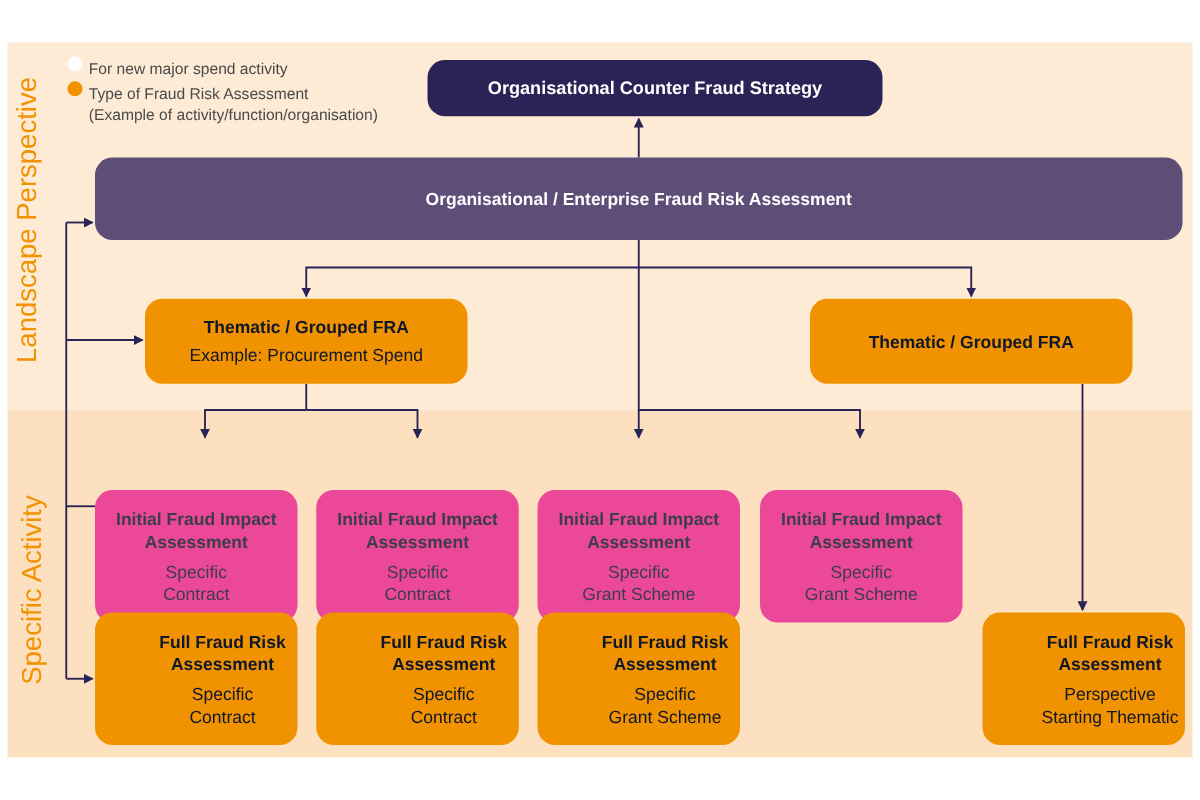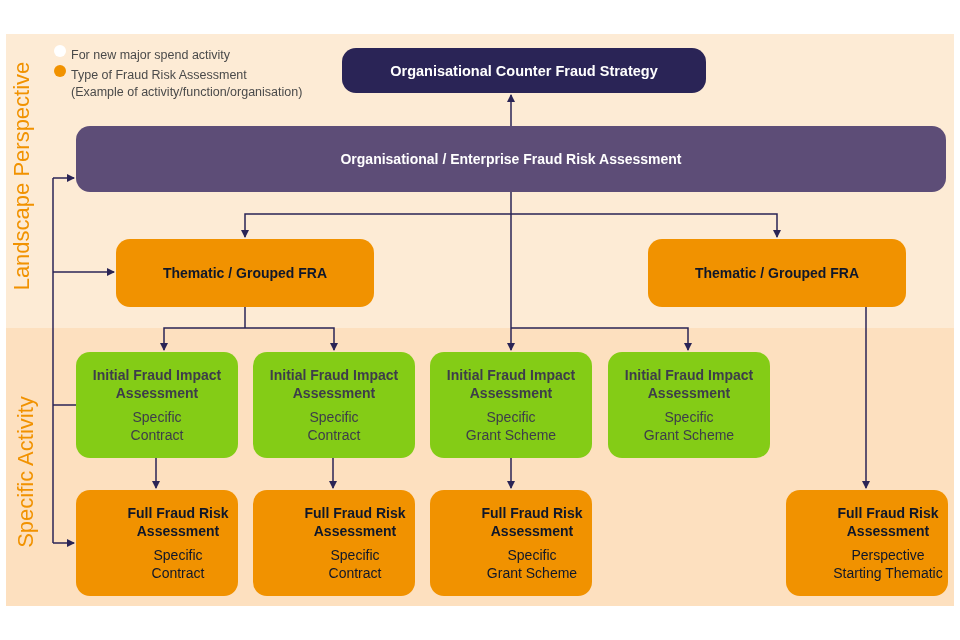--- a/index.html
+++ b/index.html
@@ -16,21 +16,21 @@
   .dot { width:12px; height:12px; border-radius:50%; margin-right:5px; display:inline-block; }
   .dot.white { background:#ffffff; }
   .dot.orange { background:#f19200; }
   .legend .sub { padding-left:17px; margin-top:-3px; }
   .box { position:absolute; border-radius:14px; display:flex; flex-direction:column;
          align-items:center; justify-content:center; text-align:center; box-sizing:border-box; }
   .box .t { font-weight:bold; }
   .navy { background:#2a2456; color:#fff; }
   .purple { background:#5d4d77; color:#fff; }
   .orangebox { background:#f19200; color:#0f172a; }
-  .whitebox { background:#84cc16; color:#3d3d4a; }
+  .whitebox { background:#ec4899; color:#3d3d4a;margin-top:40px; }
   #strategy { left:342px; top:48px; width:364px; height:45px; font-size:14.5px; }
   #enterprise { left:76px; top:126px; width:870px; height:66px; font-size:14px; line-height:23px; }
   #thematic-1 { left:116px; top:239px; width:258px; height:68px; font-size:14px; line-height:23px; }
   #thematic-2 { left:648px; top:239px; width:258px; height:68px; font-size:14px; line-height:23px; }
   .ifia { top:352px; width:162px; height:106px; font-size:14px; line-height:18px; }
   .ffra { top:490px; width:162px; height:106px; font-size:14px; line-height:18px;padding-left:42px; }
   .ifia .gap, .ffra .gap { height:6px; }
   svg.conn { position:absolute; left:0; top:0; width:960px; height:640px; pointer-events:none; }
 </style>
 </head>
@@ -92,20 +92,21 @@
 <div class="box navy" id="strategy">
   <span class="t">Organisational Counter Fraud Strategy</span>
 </div>
 
 <div class="box purple" id="enterprise">
   <span class="t">Organisational / Enterprise Fraud Risk Assessment</span>
 </div>
 
 <div class="box orangebox" id="thematic-1">
   <span class="t">Thematic / Grouped FRA</span>
+  <span>Example: Procurement Spend</span>
 </div>
 <div class="box orangebox" id="thematic-2">
   <span class="t">Thematic / Grouped FRA</span>
 </div>
 
 <div class="box whitebox ifia" style="left:76px;">
   <span class="t">Initial Fraud Impact</span>
   <span class="t">Assessment</span>
   <div class="gap"></div>
   <span>Specific</span>

